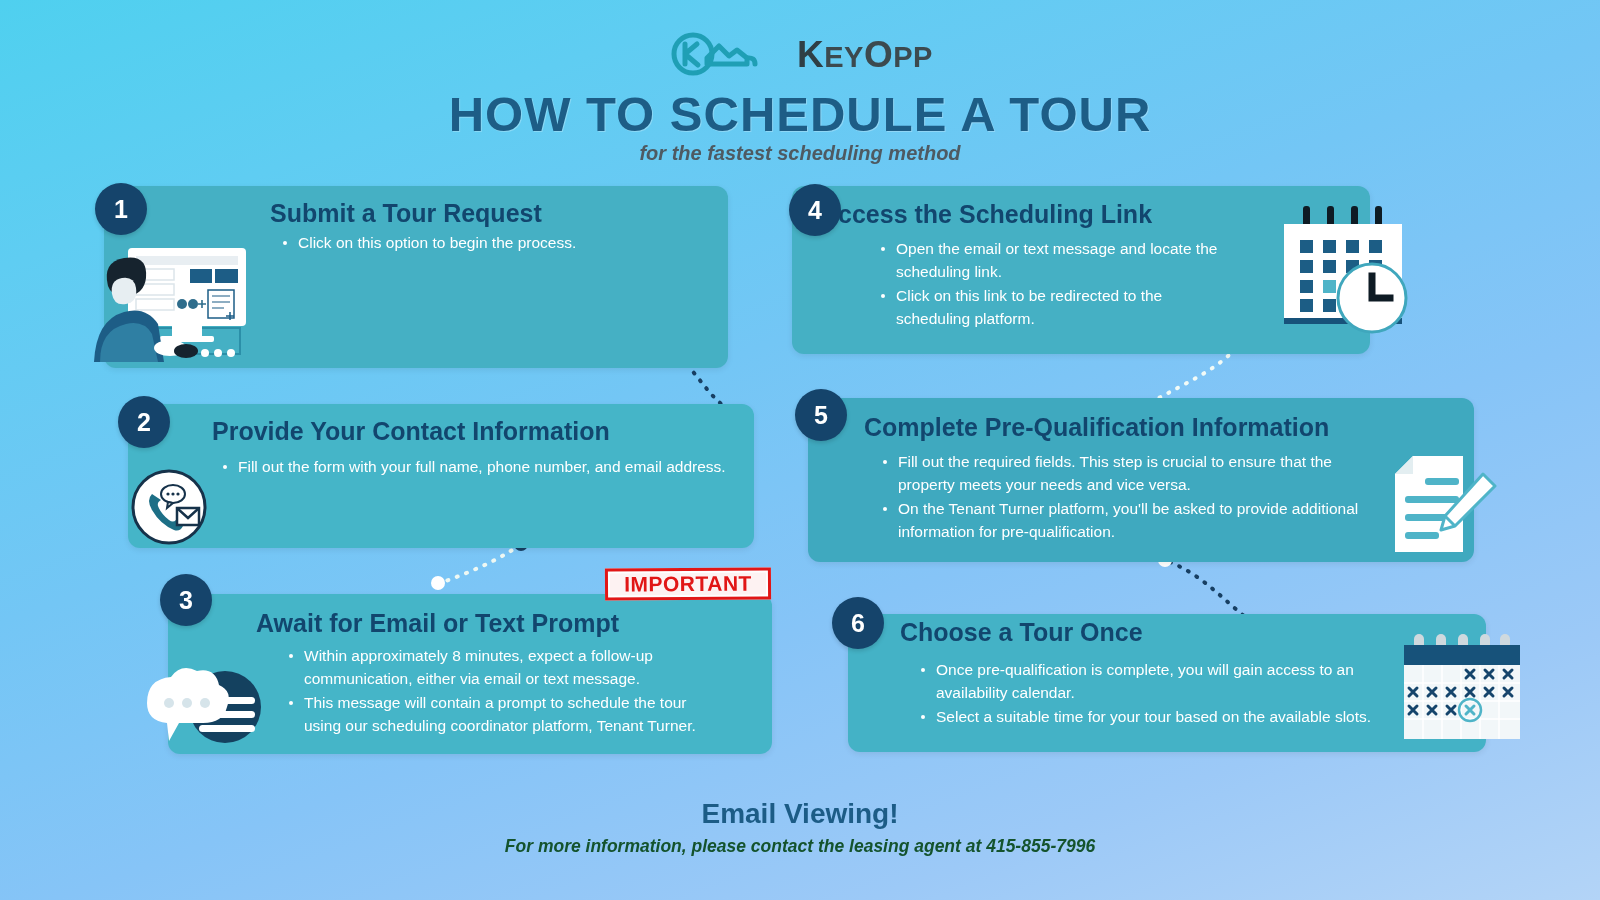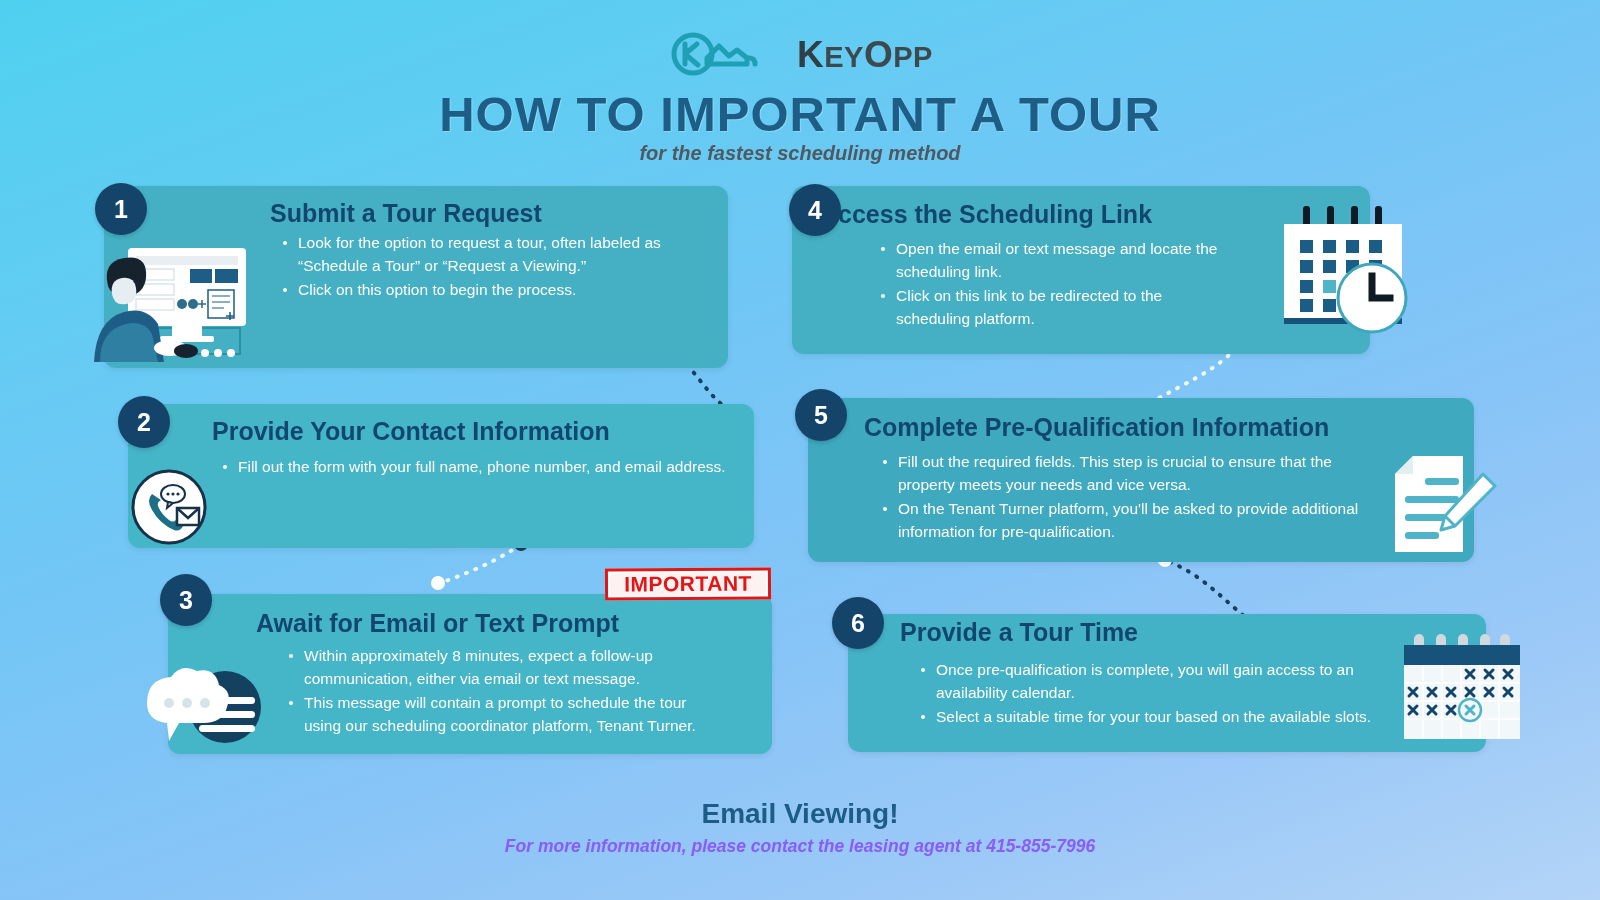--- a/index.html
+++ b/index.html
@@ -122,21 +122,21 @@
   }
 
   
   .happy {
     position: absolute; top: 798px; left: 0; width: 100%;
     text-align: center; font-size: 28px; font-weight: bold; color: #1c5c86;
   }
   .contact {
     position: absolute; top: 836px; left: 0; width: 100%;
     text-align: center; font-size: 17.5px; font-weight: bold;
-    font-style: italic; color: #8b5cf6;
+    font-style: italic; color: #14532d;
   }
 
   .svg-layer {
     position: absolute; left: 0; top: 0;
     width: 1600px; height: 900px;
     pointer-events: none;
   }
   .art { position: absolute; }
 </style>
 </head>
@@ -145,21 +145,21 @@
 <div class="logo-row">
   <svg class="logo-mark" viewBox="0 0 120 44">
     <circle cx="26" cy="22" r="19" fill="none" stroke="#1f9fb5" stroke-width="5"></circle>
     <path d="M18 12 L18 32 M18 22 L30 12 M18 22 L31 33" fill="none" stroke="#1f9fb5" stroke-width="5" stroke-linecap="round"></path>
     <path d="M40 26 L52 14 L62 24 L70 18 L80 26 L80 32 L40 32 Z" fill="none" stroke="#1f9fb5" stroke-width="5" stroke-linejoin="round"></path>
     <path d="M80 26 q8 -1 8 6" fill="none" stroke="#1f9fb5" stroke-width="5" stroke-linecap="round"></path>
   </svg>
   <div class="logo-text"><span class="k">K</span><span class="small">EY</span><span>O</span><span class="small">PP</span></div>
 </div>
 
-<div class="main-title">HOW TO IMPORTANT A TOUR</div>
+<div class="main-title">HOW TO SCHEDULE A TOUR</div>
 <div class="subtitle">for the fastest scheduling method</div>
 
 <svg class="svg-layer">
 
   <path d="M672 352 C700 372, 706 398, 736 414" fill="none" stroke="#173f63" stroke-width="4" stroke-linecap="round" stroke-dasharray="1 9"></path>
   <circle cx="665" cy="350" r="7" fill="#ffffff"></circle>
   <circle cx="740" cy="416" r="7" fill="#ffffff"></circle>
 
   <path d="M520 545 C495 562, 470 572, 443 582" fill="none" stroke="#eef8f3" stroke-width="4" stroke-linecap="round" stroke-dasharray="1 9"></path>
   <circle cx="521" cy="544" r="7" fill="#173f63"></circle>
@@ -308,21 +308,20 @@
 
 <div class="num-badge b1">1</div>
 <div class="num-badge b2">2</div>
 <div class="num-badge b3">3</div>
 <div class="num-badge b4">4</div>
 <div class="num-badge b5">5</div>
 <div class="num-badge b6">6</div>
 
 <div class="card-title c1-title">Submit a Tour Request</div>
 <ul class="bullets c1-list">
-  <li>Look for the option to request a tour, often labeled as “Schedule a Tour” or “Request a Viewing.”</li>
   <li>Click on this option to begin the process.</li>
 </ul>
 
 <div class="card-title c2-title">Provide Your Contact Information</div>
 <ul class="bullets c2-list">
   <li>Fill out the form with your full name, phone number, and email address.</li>
 </ul>
 
 <div class="card-title c3-title">Await for Email or Text Prompt</div>
 <ul class="bullets c3-list">
@@ -335,21 +334,21 @@
   <li>Open the email or text message and locate the scheduling link.</li>
   <li>Click on this link to be redirected to the scheduling platform.</li>
 </ul>
 
 <div class="card-title c5-title">Complete Pre-Qualification Information</div>
 <ul class="bullets c5-list">
   <li>Fill out the required fields. This step is crucial to ensure that the property meets your needs and vice versa.</li>
   <li>On the Tenant Turner platform, you'll be asked to provide additional information for pre-qualification.</li>
 </ul>
 
-<div class="card-title c6-title">Provide a Tour Time</div>
+<div class="card-title c6-title">Choose a Tour Once</div>
 <ul class="bullets c6-list">
   <li>Once pre-qualification is complete, you will gain access to an availability calendar.</li>
   <li>Select a suitable time for your tour based on the available slots.</li>
 </ul>
 
 <div class="important">IMPORTANT</div>
 
 <div class="happy">Email Viewing!</div>
 <div class="contact">For more information, please contact the leasing agent at 415-855-7996</div>
 

